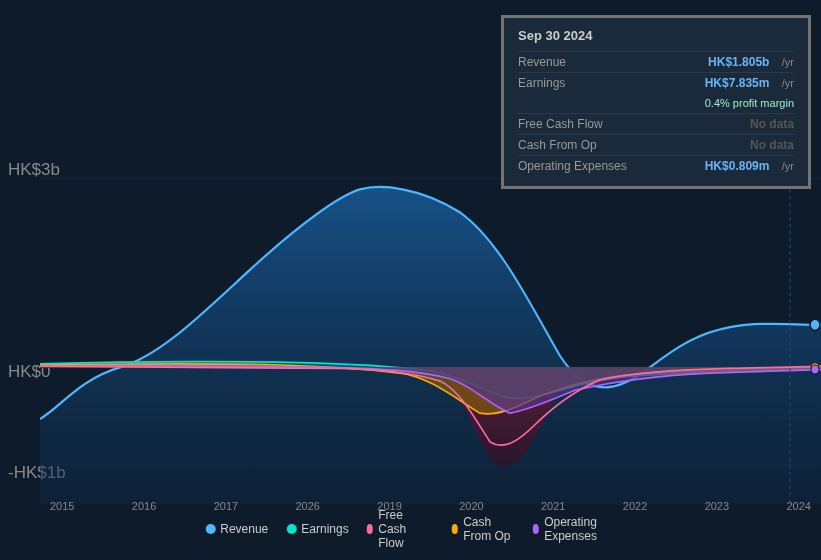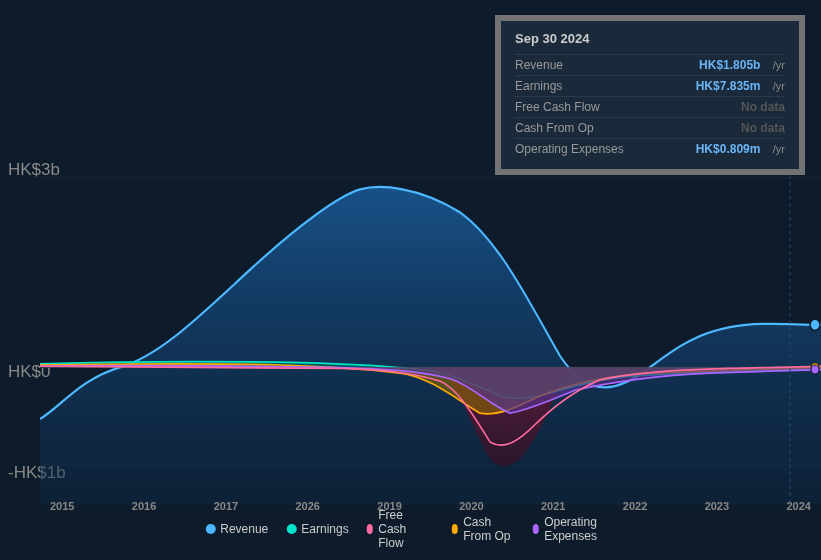--- a/index.html
+++ b/index.html
@@ -10,23 +10,23 @@
       font-family: Arial, sans-serif;
       color: #ccc;
       overflow: hidden;
       position: relative;
     }
 
     
     #tooltip-box {
       position: absolute;
       top: 15px;
-      right: 16px;
+      right: 10px;
       background: #1a2a3a;
-      border: 6px solid #737373;
+      border: 3px solid #737373;
       padding: 10px 14px;
       min-width: 310px;
       z-index: 10;
     }
     .tooltip-date {
       font-size: 13px;
       color: #ccc;
       margin-bottom: 8px;
       font-weight: bold;
     }
@@ -71,21 +71,20 @@
       bottom: 50px;
       left: 0;
       right: 0;
       display: flex;
       justify-content: space-around;
       padding: 0 40px;
     }
     .x-label {
       font-size: 11px;
       color: #888;
-      font-weight: bold;
     }
 
     
     #legend {
       position: absolute;
       bottom: 10px;
       left: 50%;
       transform: translateX(-50%);
       display: flex;
       gap: 18px;
@@ -125,20 +124,23 @@
       <span class="tooltip-sub">/yr</span>
     </span>
   </div>
 
   <div class="tooltip-row">
     <span class="tooltip-label">Earnings</span>
     <span>
       <span class="tooltip-value">HK$7.835m</span>
       <span class="tooltip-sub">/yr</span>
     </span>
+  </div>
+  <div style="text-align:right; padding-bottom:2px;">
+    <span class="profit-margin">0.4% profit margin</span>
   </div>
 
   <div class="tooltip-row">
     <span class="tooltip-label">Free Cash Flow</span>
     <span class="tooltip-value no-data">No data</span>
   </div>
 
   <div class="tooltip-row">
     <span class="tooltip-label">Cash From Op</span>
     <span class="tooltip-value no-data">No data</span>

